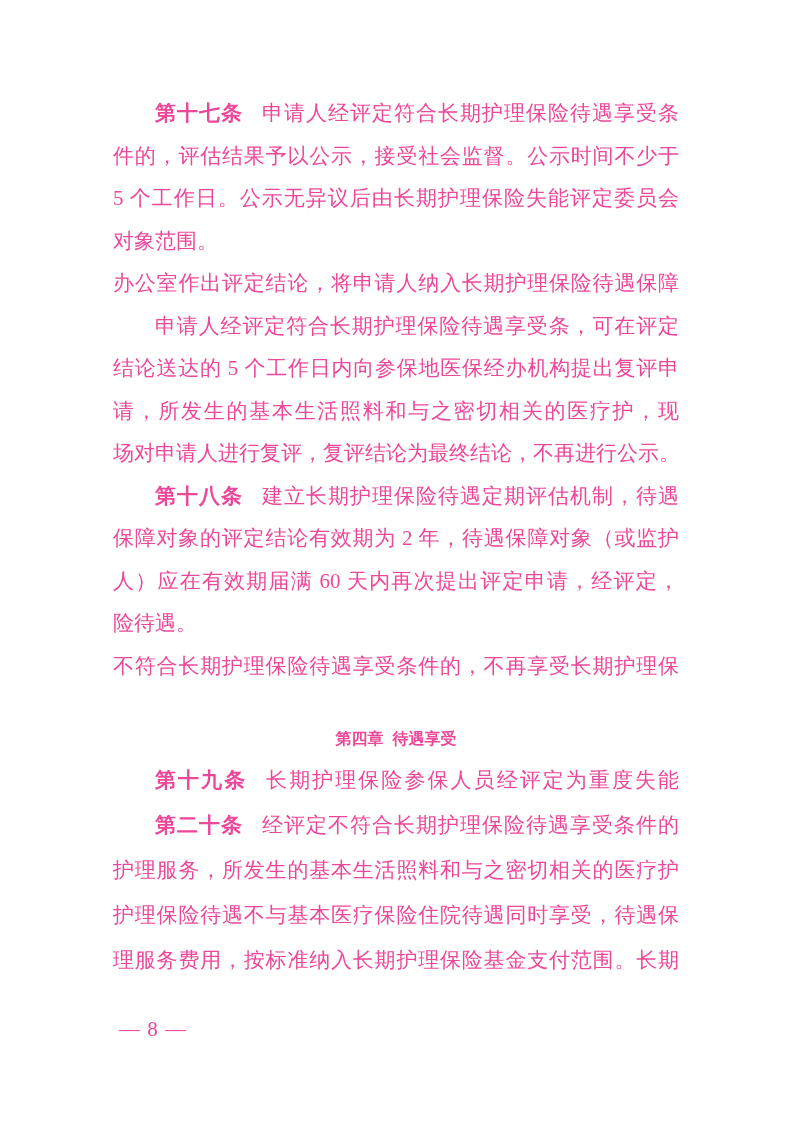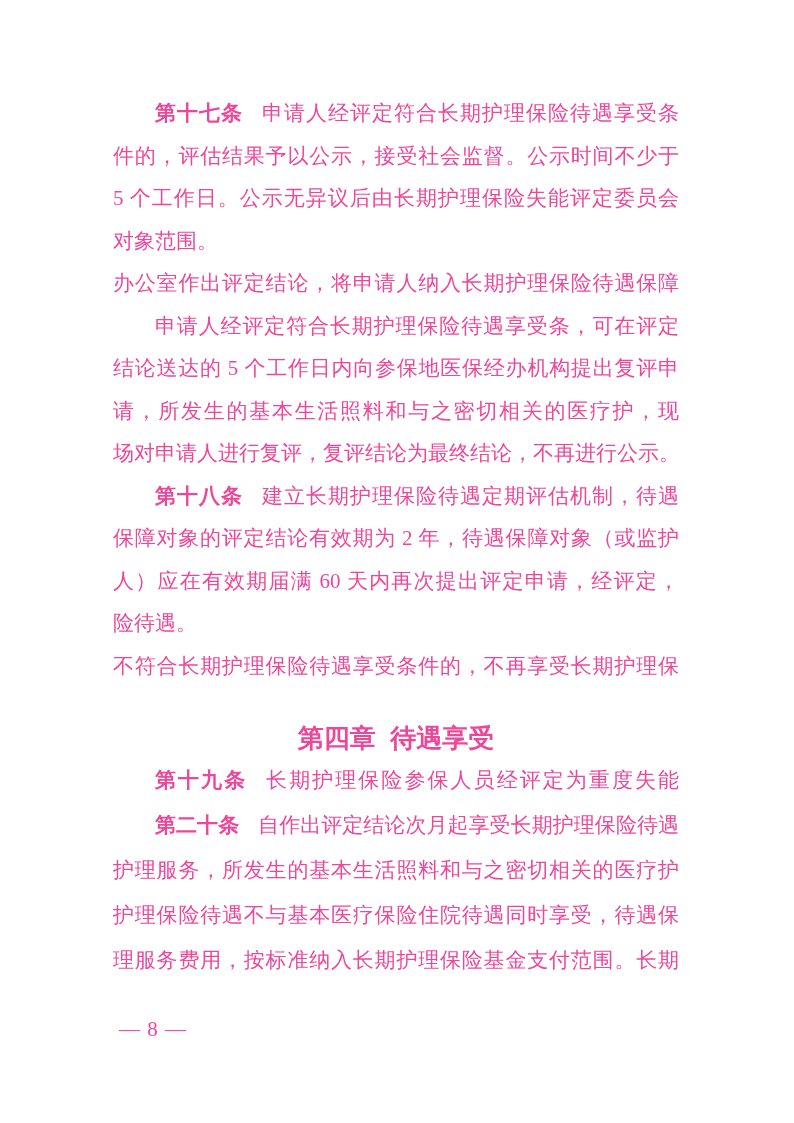--- a/index.html
+++ b/index.html
@@ -39,21 +39,21 @@
   .art-no {
     font-weight: bold;
     margin-right: 0.9em;
   }
   .chapter-heading {
     margin-top: 33px;
     height: 38px;
     line-height: 38px;
     text-align: center;
     font-weight: bold;
-    font-size: 26px;
+    font-size: 16px;
     white-space: nowrap;
   }
   .chapter-no { margin-right: 0.55em; }
   .footer {
     position: absolute;
     left: 119px;
     top: 1014px;
     font-size: 21px;
     line-height: 30px;
     letter-spacing: 1px;
@@ -83,20 +83,20 @@
         <div class="line fill"><span>保障对象的评定结论有效期为 2 年，待遇保障对象（或监护</span></div>
         <div class="line fill"><span>人）应在有效期届满 60 天内再次提出评定申请，经评定，</span></div>
         <div class="line"><span>险待遇。</span></div>
         <div class="line fill"><span>不符合长期护理保险待遇享受条件的，不再享受长期护理保</span></div>
       </div>
       <div class="chapter-heading"><span class="chapter-no">第四章</span><span>待遇享受</span></div>
       <div class="para zone-b">
         <div class="line fill indent"><span class="art-no">第十九条</span><span>长期护理保险参保人员经评定为重度失能</span></div>
       </div>
       <div class="para zone-b">
-        <div class="line fill indent"><span class="art-no">第二十条</span><span>自作出评定结论次月起享受长期护理保险待遇</span></div>
+        <div class="line fill indent"><span class="art-no">第二十条</span><span>经评定不符合长期护理保险待遇享受条件的</span></div>
         <div class="line fill"><span>护理服务，所发生的基本生活照料和与之密切相关的医疗护</span></div>
         <div class="line fill"><span>护理保险待遇不与基本医疗保险住院待遇同时享受，待遇保</span></div>
         <div class="line fill"><span>理服务费用，按标准纳入长期护理保险基金支付范围。长期</span></div>
       </div>
     </div>
   <div class="footer">— 8 —</div>
 </div>
 
 </body></html>

